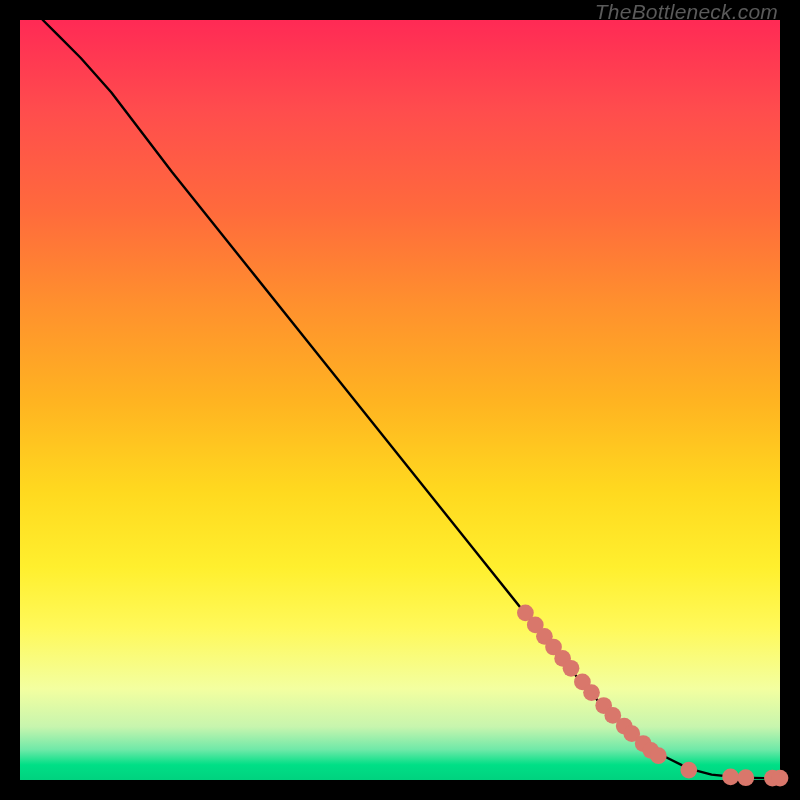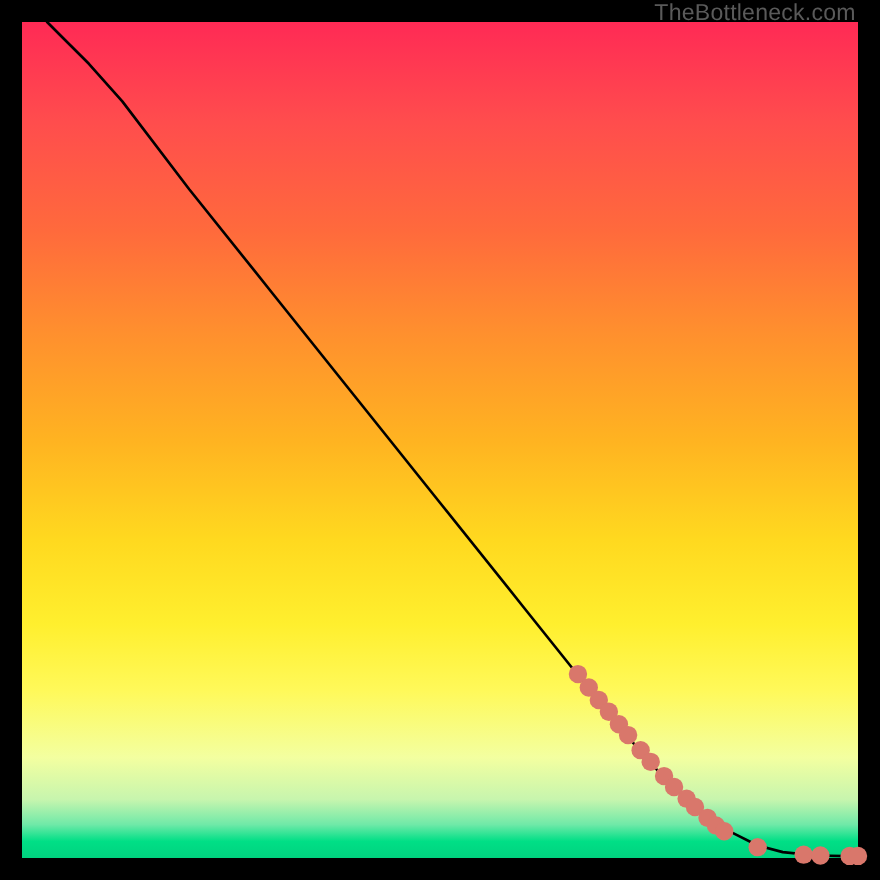--- a/index.html
+++ b/index.html
@@ -2,20 +2,21 @@
 <html><head>
 <meta charset="utf-8">
 <style>
   * { margin: 0; padding: 0; box-sizing: border-box; }
   html, body { width: 800px; height: 800px; background: #000; overflow: hidden; }
   .stage {
     position: relative;
     width: 800px;
     height: 627px;
     background: #000;
+    font-style: italic;
   }
   .plot {
     position: absolute;
     left: 20px;
     top: 20px;
     width: 760px;
     height: 760px;
     background: linear-gradient(
       to bottom,
       #ff2a55 0%,

